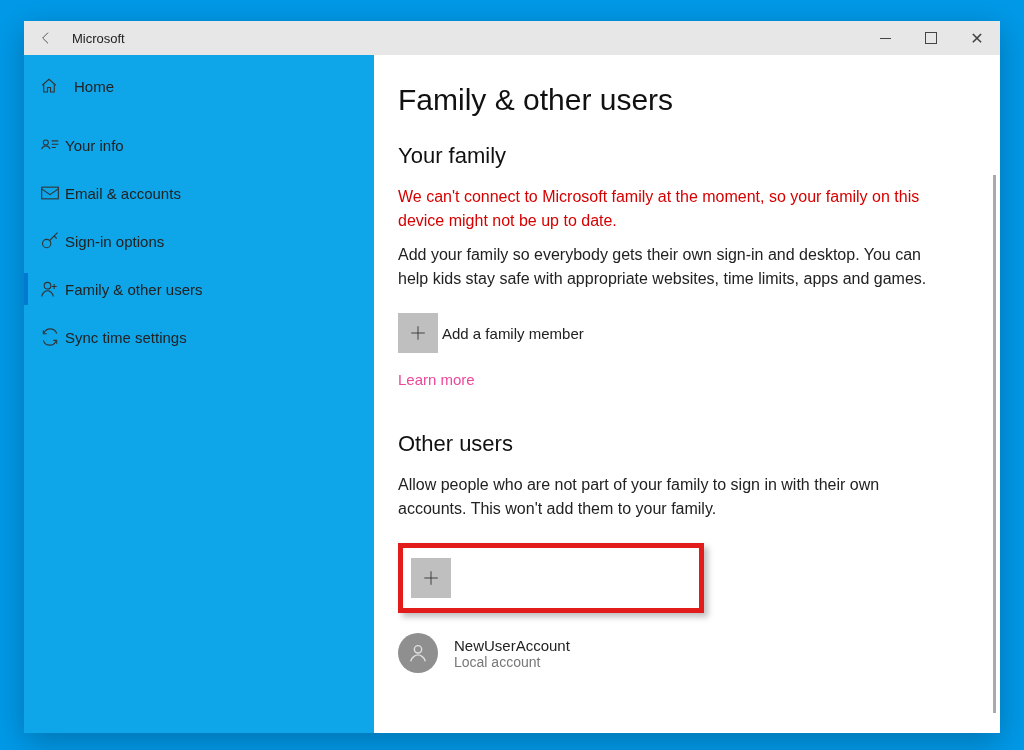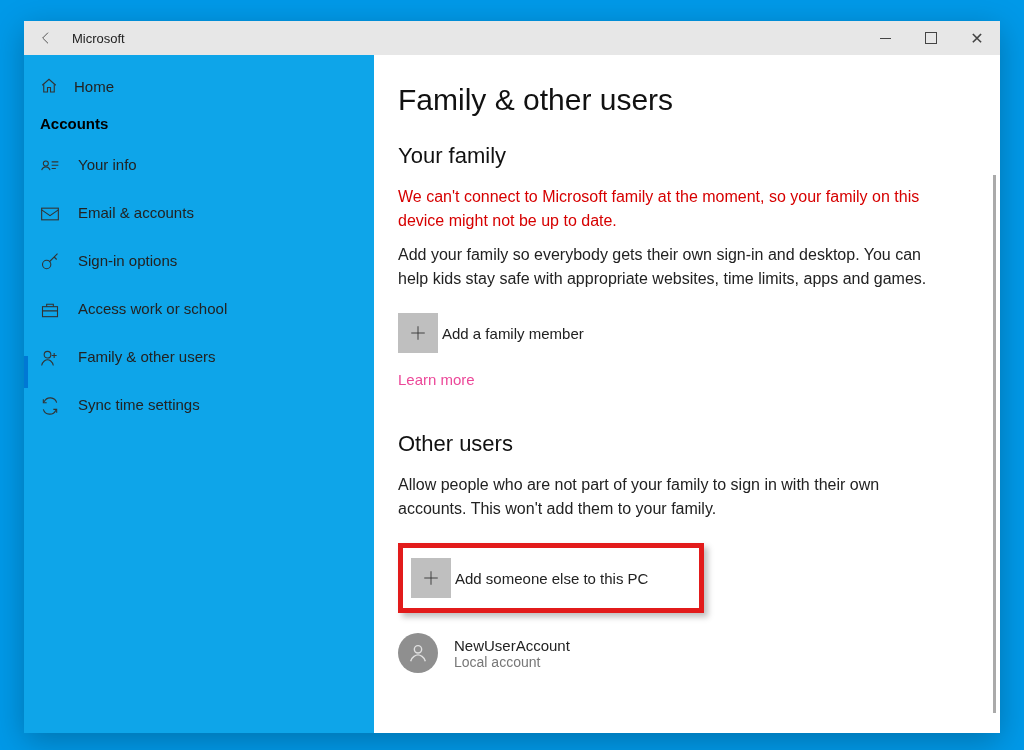--- a/index.html
+++ b/index.html
@@ -44,21 +44,21 @@
     display:flex; align-items:center; padding:0 10px;
   }
   .search input{
     flex:1; border:none; outline:none; background:transparent; font-size:15px;
     color:#555; font-family:inherit;
   }
   .search .search-icon{ width:16px; height:16px; color:#555;}
   .section-label { font-size:15px; font-weight:600; padding:0 16px 18px 16px; }
   .nav { display:flex; flex-direction:column; padding-top:6px;}
   .nav-item {
-    display:flex; gap:18px; height:48px;
+    display:flex; align-items:center; gap:5px; height:48px;
     padding:0 16px; font-size:15px; color:#222; cursor:default;
     position:relative;
   }
   .nav-item.active::before{
     content:""; position:absolute; left:0; top:8px; bottom:8px; width:4px; background:#0078d4;
   }
   .nav-item .nav-icon{ width:20px; height:20px; color:#333; flex-shrink:0;}
   .content {
     flex:1; padding: 28px 48px 0 24px; overflow:hidden; position:relative;
   }
@@ -115,21 +115,20 @@
 
   <div class="body">
     <div class="sidebar">
       <div class="home-row">
         <svg class="home-icon" viewBox="0 0 24 24" fill="none" stroke="#333" stroke-width="1.5">
             <path d="M3 11l9-8 9 8"></path>
             <path d="M5 10v10h5v-6h4v6h5V10"></path>
           </svg>
         <span>Home</span>
       </div>
-      <div class="section-label">Accounts</div>
 
       <div class="nav">
         <div class="nav-item">
           <svg class="nav-icon" viewBox="0 0 24 24" fill="none" stroke="currentColor" stroke-width="1.3">
               <circle cx="7" cy="9" r="3"></circle>
               <path d="M2 17c1-3 4-4 5-4s4 1 5 4"></path>
               <path d="M14 7h8M14 11h8M14 15h5"></path>
             </svg>
           <span>Your info</span>
         </div>
@@ -139,27 +138,20 @@
               <path d="M2 7l10 7 10-7"></path>
             </svg>
           <span>Email &amp; accounts</span>
         </div>
         <div class="nav-item">
           <svg class="nav-icon" viewBox="0 0 24 24" fill="none" stroke="currentColor" stroke-width="1.3">
               <circle cx="8" cy="15" r="5"></circle>
               <path d="M11 12L21 2M17 6l3 3"></path>
             </svg>
           <span>Sign-in options</span>
-        </div>
-        <div class="nav-item">
-          <svg class="nav-icon" viewBox="0 0 24 24" fill="none" stroke="currentColor" stroke-width="1.3">
-              <rect x="3" y="8" width="18" height="12"></rect>
-              <path d="M8 8V5h8v3M3 13h18"></path>
-            </svg>
-          <span>Access work or school</span>
         </div>
         <div class="nav-item active">
           <svg class="nav-icon" viewBox="0 0 24 24" fill="none" stroke="currentColor" stroke-width="1.3">
               <circle cx="9" cy="8" r="4"></circle>
               <path d="M2 21c1-5 5-7 7-7s6 2 7 7"></path>
               <path d="M17 6v6M14 9h6"></path>
             </svg>
           <span>Family &amp; other users</span>
         </div>
         <div class="nav-item">
@@ -195,21 +187,20 @@
       <h2>Other users</h2>
       <p class="desc">Allow people who are not part of your family to sign in with their own accounts. This won't add them to your family.</p>
 
       <div class="highlight-box">
         <div class="add-row">
           <div class="plus-box">
             <svg viewBox="0 0 24 24" fill="none" stroke="currentColor" stroke-width="1.2">
                 <path d="M12 3v18M3 12h18"></path>
               </svg>
           </div>
-          <div class="add-label">Add someone else to this PC</div>
         </div>
       </div>
 
       <div class="user-row">
         <div class="avatar">
           <svg viewBox="0 0 24 24" fill="none" stroke="currentColor" stroke-width="1.5">
               <circle cx="12" cy="8" r="4"></circle>
               <path d="M4 21c1-5 6-7 8-7s7 2 8 7"></path>
             </svg>
         </div>

